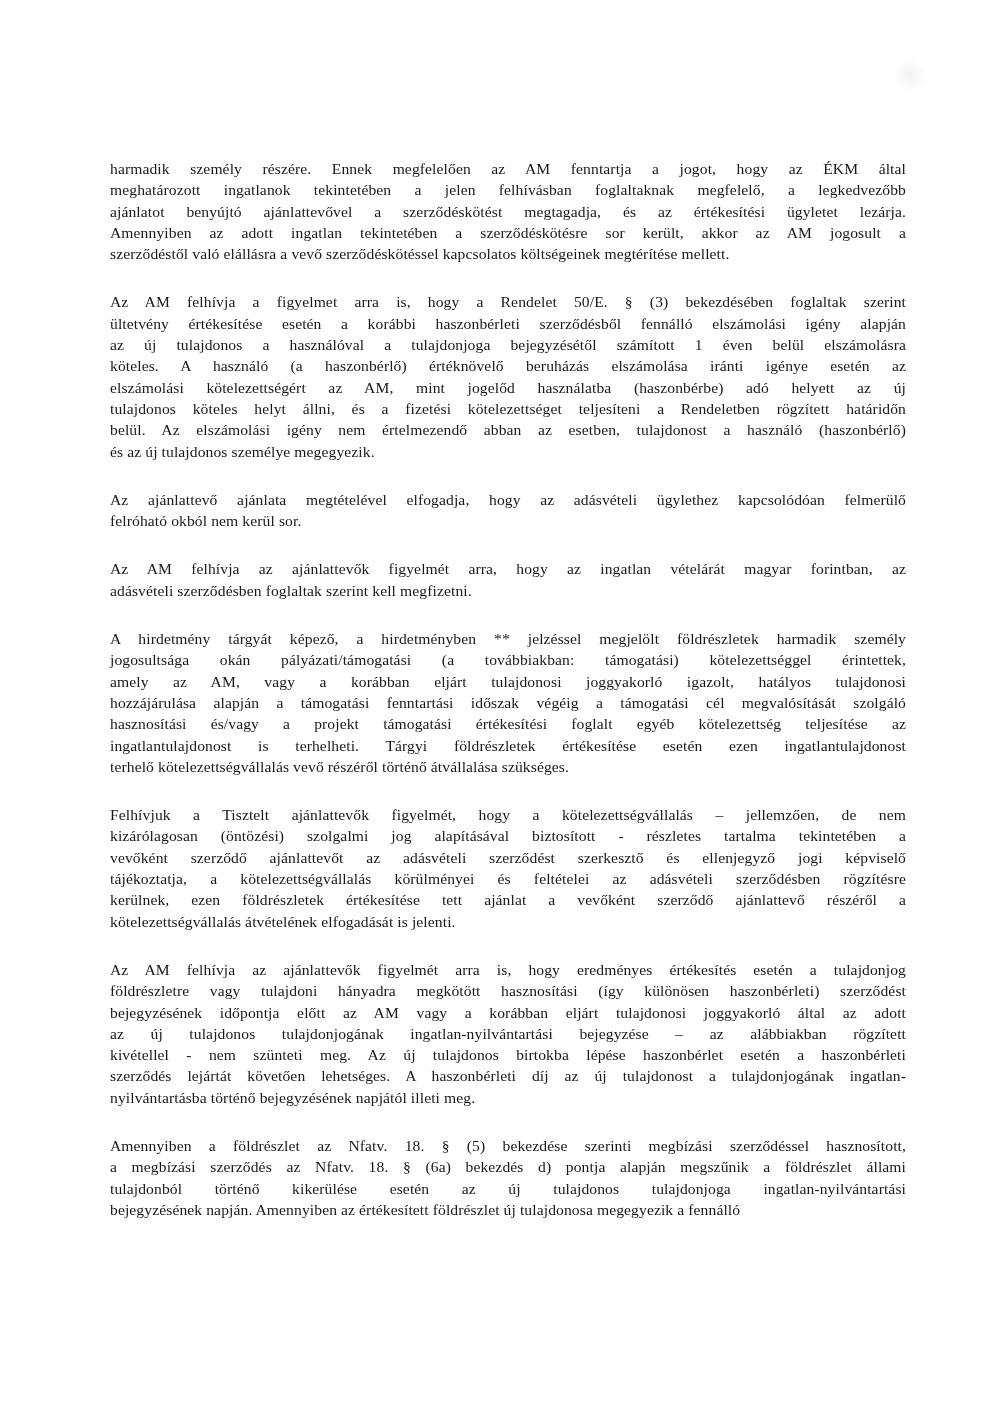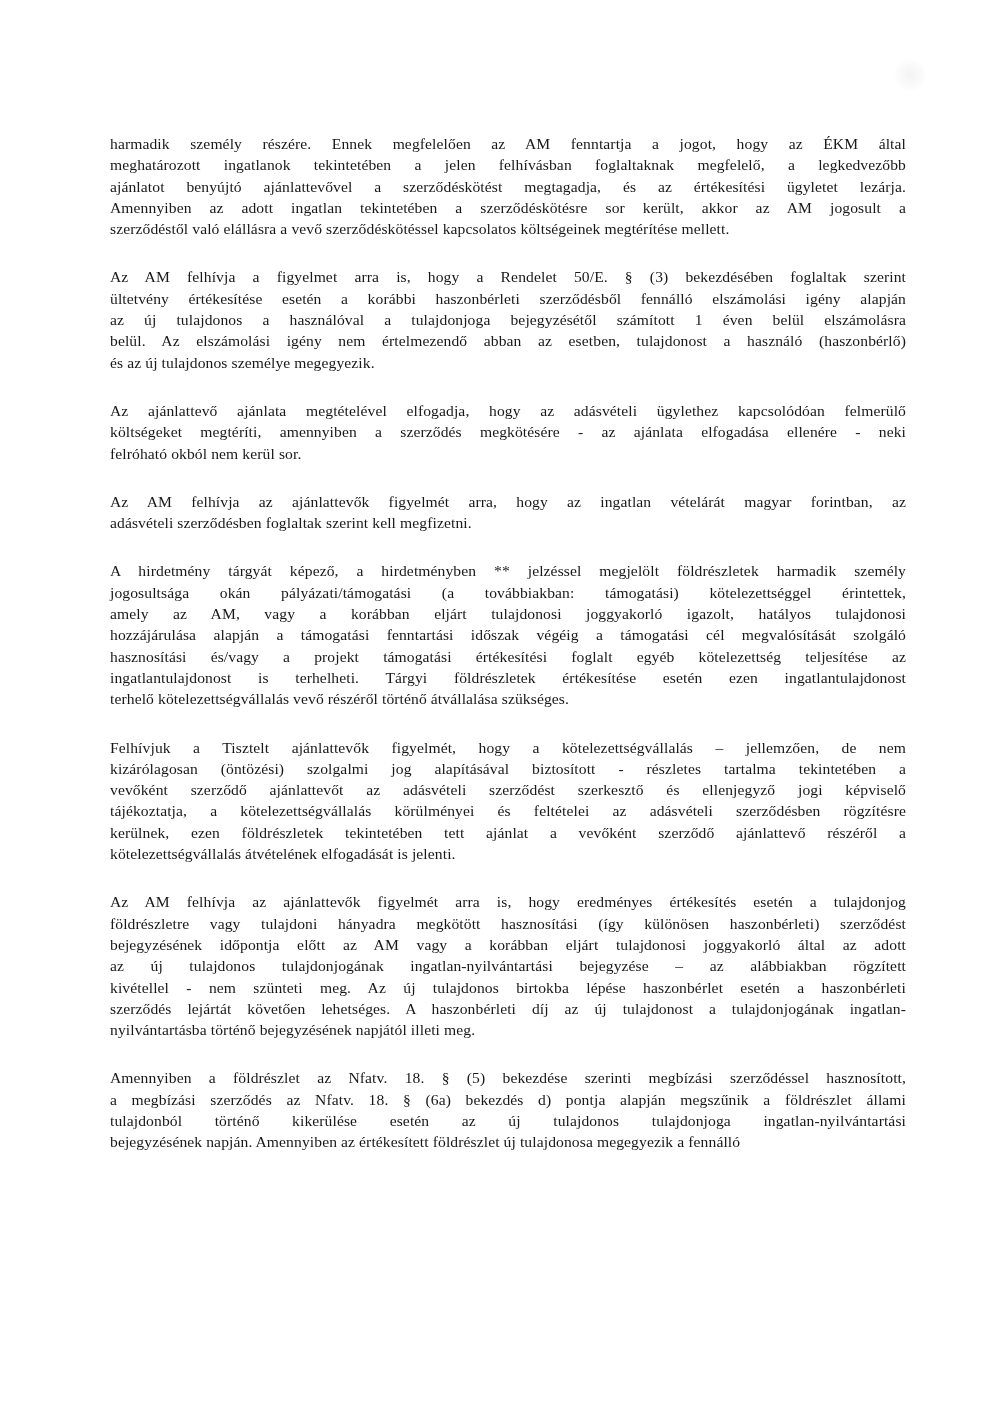--- a/index.html
+++ b/index.html
@@ -23,21 +23,21 @@
     left: 893px;
     top: 58px;
     width: 34px;
     height: 34px;
     background: radial-gradient(circle, rgba(90,90,90,0.07) 0%, rgba(90,90,90,0.03) 45%, transparent 70%);
     pointer-events: none;
   }
   .textblock {
     position: absolute;
     left: 110px;
-    top: 133px;
+    top: 158px;
     width: 796px;
     font-family: "Liberation Serif", "DejaVu Serif", serif;
     font-size: 15.6px;
     line-height: 21.3px;
     color: #1c1c1c;
     letter-spacing: 0.1px;
     filter: blur(0.22px) contrast(1.04);
   }
   .para {
     margin: 0 0 27px 0;
@@ -65,47 +65,49 @@
         <div class="line">harmadik személy részére. Ennek megfelelően az AM fenntartja a jogot, hogy az ÉKM által</div>
         <div class="line">meghatározott ingatlanok tekintetében a jelen felhívásban foglaltaknak megfelelő, a legkedvezőbb</div>
         <div class="line">ajánlatot benyújtó ajánlattevővel a szerződéskötést megtagadja, és az értékesítési ügyletet lezárja.</div>
         <div class="line">Amennyiben az adott ingatlan tekintetében a szerződéskötésre sor került, akkor az AM jogosult a</div>
         <div class="line last">szerződéstől való elállásra a vevő szerződéskötéssel kapcsolatos költségeinek megtérítése mellett.</div>
       </div>
       <div class="para">
         <div class="line">Az AM felhívja a figyelmet arra is, hogy a Rendelet 50/E. § (3) bekezdésében foglaltak szerint</div>
         <div class="line">ültetvény értékesítése esetén a korábbi haszonbérleti szerződésből fennálló elszámolási igény alapján</div>
         <div class="line">az új tulajdonos a használóval a tulajdonjoga bejegyzésétől számított 1 éven belül elszámolásra</div>
+        <div class="line">köteles. A használó (a haszonbérlő) értéknövelő beruházás elszámolása iránti igénye esetén az</div>
+        <div class="line">elszámolási kötelezettségért az AM, mint jogelőd használatba (haszonbérbe) adó helyett az új</div>
+        <div class="line">tulajdonos köteles helyt állni, és a fizetési kötelezettséget teljesíteni a Rendeletben rögzített határidőn</div>
         <div class="line">belül. Az elszámolási igény nem értelmezendő abban az esetben, tulajdonost a használó (haszonbérlő)</div>
         <div class="line last">és az új tulajdonos személye megegyezik.</div>
       </div>
       <div class="para">
         <div class="line">Az ajánlattevő ajánlata megtételével elfogadja, hogy az adásvételi ügylethez kapcsolódóan felmerülő</div>
-        <div class="line">költségeket megtéríti, amennyiben a szerződés megkötésére - az ajánlata elfogadása ellenére - neki</div>
         <div class="line last">felróható okból nem kerül sor.</div>
       </div>
       <div class="para">
         <div class="line">Az AM felhívja az ajánlattevők figyelmét arra, hogy az ingatlan vételárát magyar forintban, az</div>
         <div class="line last">adásvételi szerződésben foglaltak szerint kell megfizetni.</div>
       </div>
       <div class="para">
         <div class="line">A hirdetmény tárgyát képező, a hirdetményben ** jelzéssel megjelölt földrészletek harmadik személy</div>
         <div class="line">jogosultsága okán pályázati/támogatási (a továbbiakban: támogatási) kötelezettséggel érintettek,</div>
         <div class="line">amely az AM, vagy a korábban eljárt tulajdonosi joggyakorló igazolt, hatályos tulajdonosi</div>
         <div class="line">hozzájárulása alapján a támogatási fenntartási időszak végéig a támogatási cél megvalósítását szolgáló</div>
         <div class="line">hasznosítási és/vagy a projekt támogatási értékesítési foglalt egyéb kötelezettség teljesítése az</div>
         <div class="line">ingatlantulajdonost is terhelheti. Tárgyi földrészletek értékesítése esetén ezen ingatlantulajdonost</div>
         <div class="line last">terhelő kötelezettségvállalás vevő részéről történő átvállalása szükséges.</div>
       </div>
       <div class="para">
         <div class="line">Felhívjuk a Tisztelt ajánlattevők figyelmét, hogy a kötelezettségvállalás – jellemzően, de nem</div>
         <div class="line">kizárólagosan  (öntözési) szolgalmi jog alapításával biztosított - részletes tartalma tekintetében a</div>
         <div class="line">vevőként szerződő ajánlattevőt az adásvételi szerződést szerkesztő és ellenjegyző jogi képviselő</div>
         <div class="line">tájékoztatja, a kötelezettségvállalás körülményei és feltételei az adásvételi szerződésben rögzítésre</div>
-        <div class="line">kerülnek, ezen földrészletek tekintetében tett ajánlat a vevőként szerződő ajánlattevő részéről a</div>
+        <div class="line">kerülnek, ezen földrészletek értékesítése tett ajánlat a vevőként szerződő ajánlattevő részéről a</div>
         <div class="line last">kötelezettségvállalás átvételének elfogadását is jelenti.</div>
       </div>
       <div class="para">
         <div class="line">Az AM felhívja az ajánlattevők figyelmét arra is, hogy eredményes értékesítés esetén a tulajdonjog</div>
         <div class="line">földrészletre vagy tulajdoni hányadra megkötött hasznosítási (így különösen haszonbérleti) szerződést</div>
         <div class="line">bejegyzésének időpontja előtt az AM vagy a korábban eljárt tulajdonosi joggyakorló által az adott</div>
         <div class="line">az új tulajdonos tulajdonjogának ingatlan-nyilvántartási bejegyzése – az alábbiakban rögzített</div>
         <div class="line">kivétellel - nem szünteti meg. Az új tulajdonos birtokba lépése haszonbérlet esetén a haszonbérleti</div>
         <div class="line">szerződés lejártát követően lehetséges. A haszonbérleti díj az új tulajdonost a tulajdonjogának ingatlan-</div>
         <div class="line last">nyilvántartásba történő bejegyzésének napjától illeti meg.</div>

